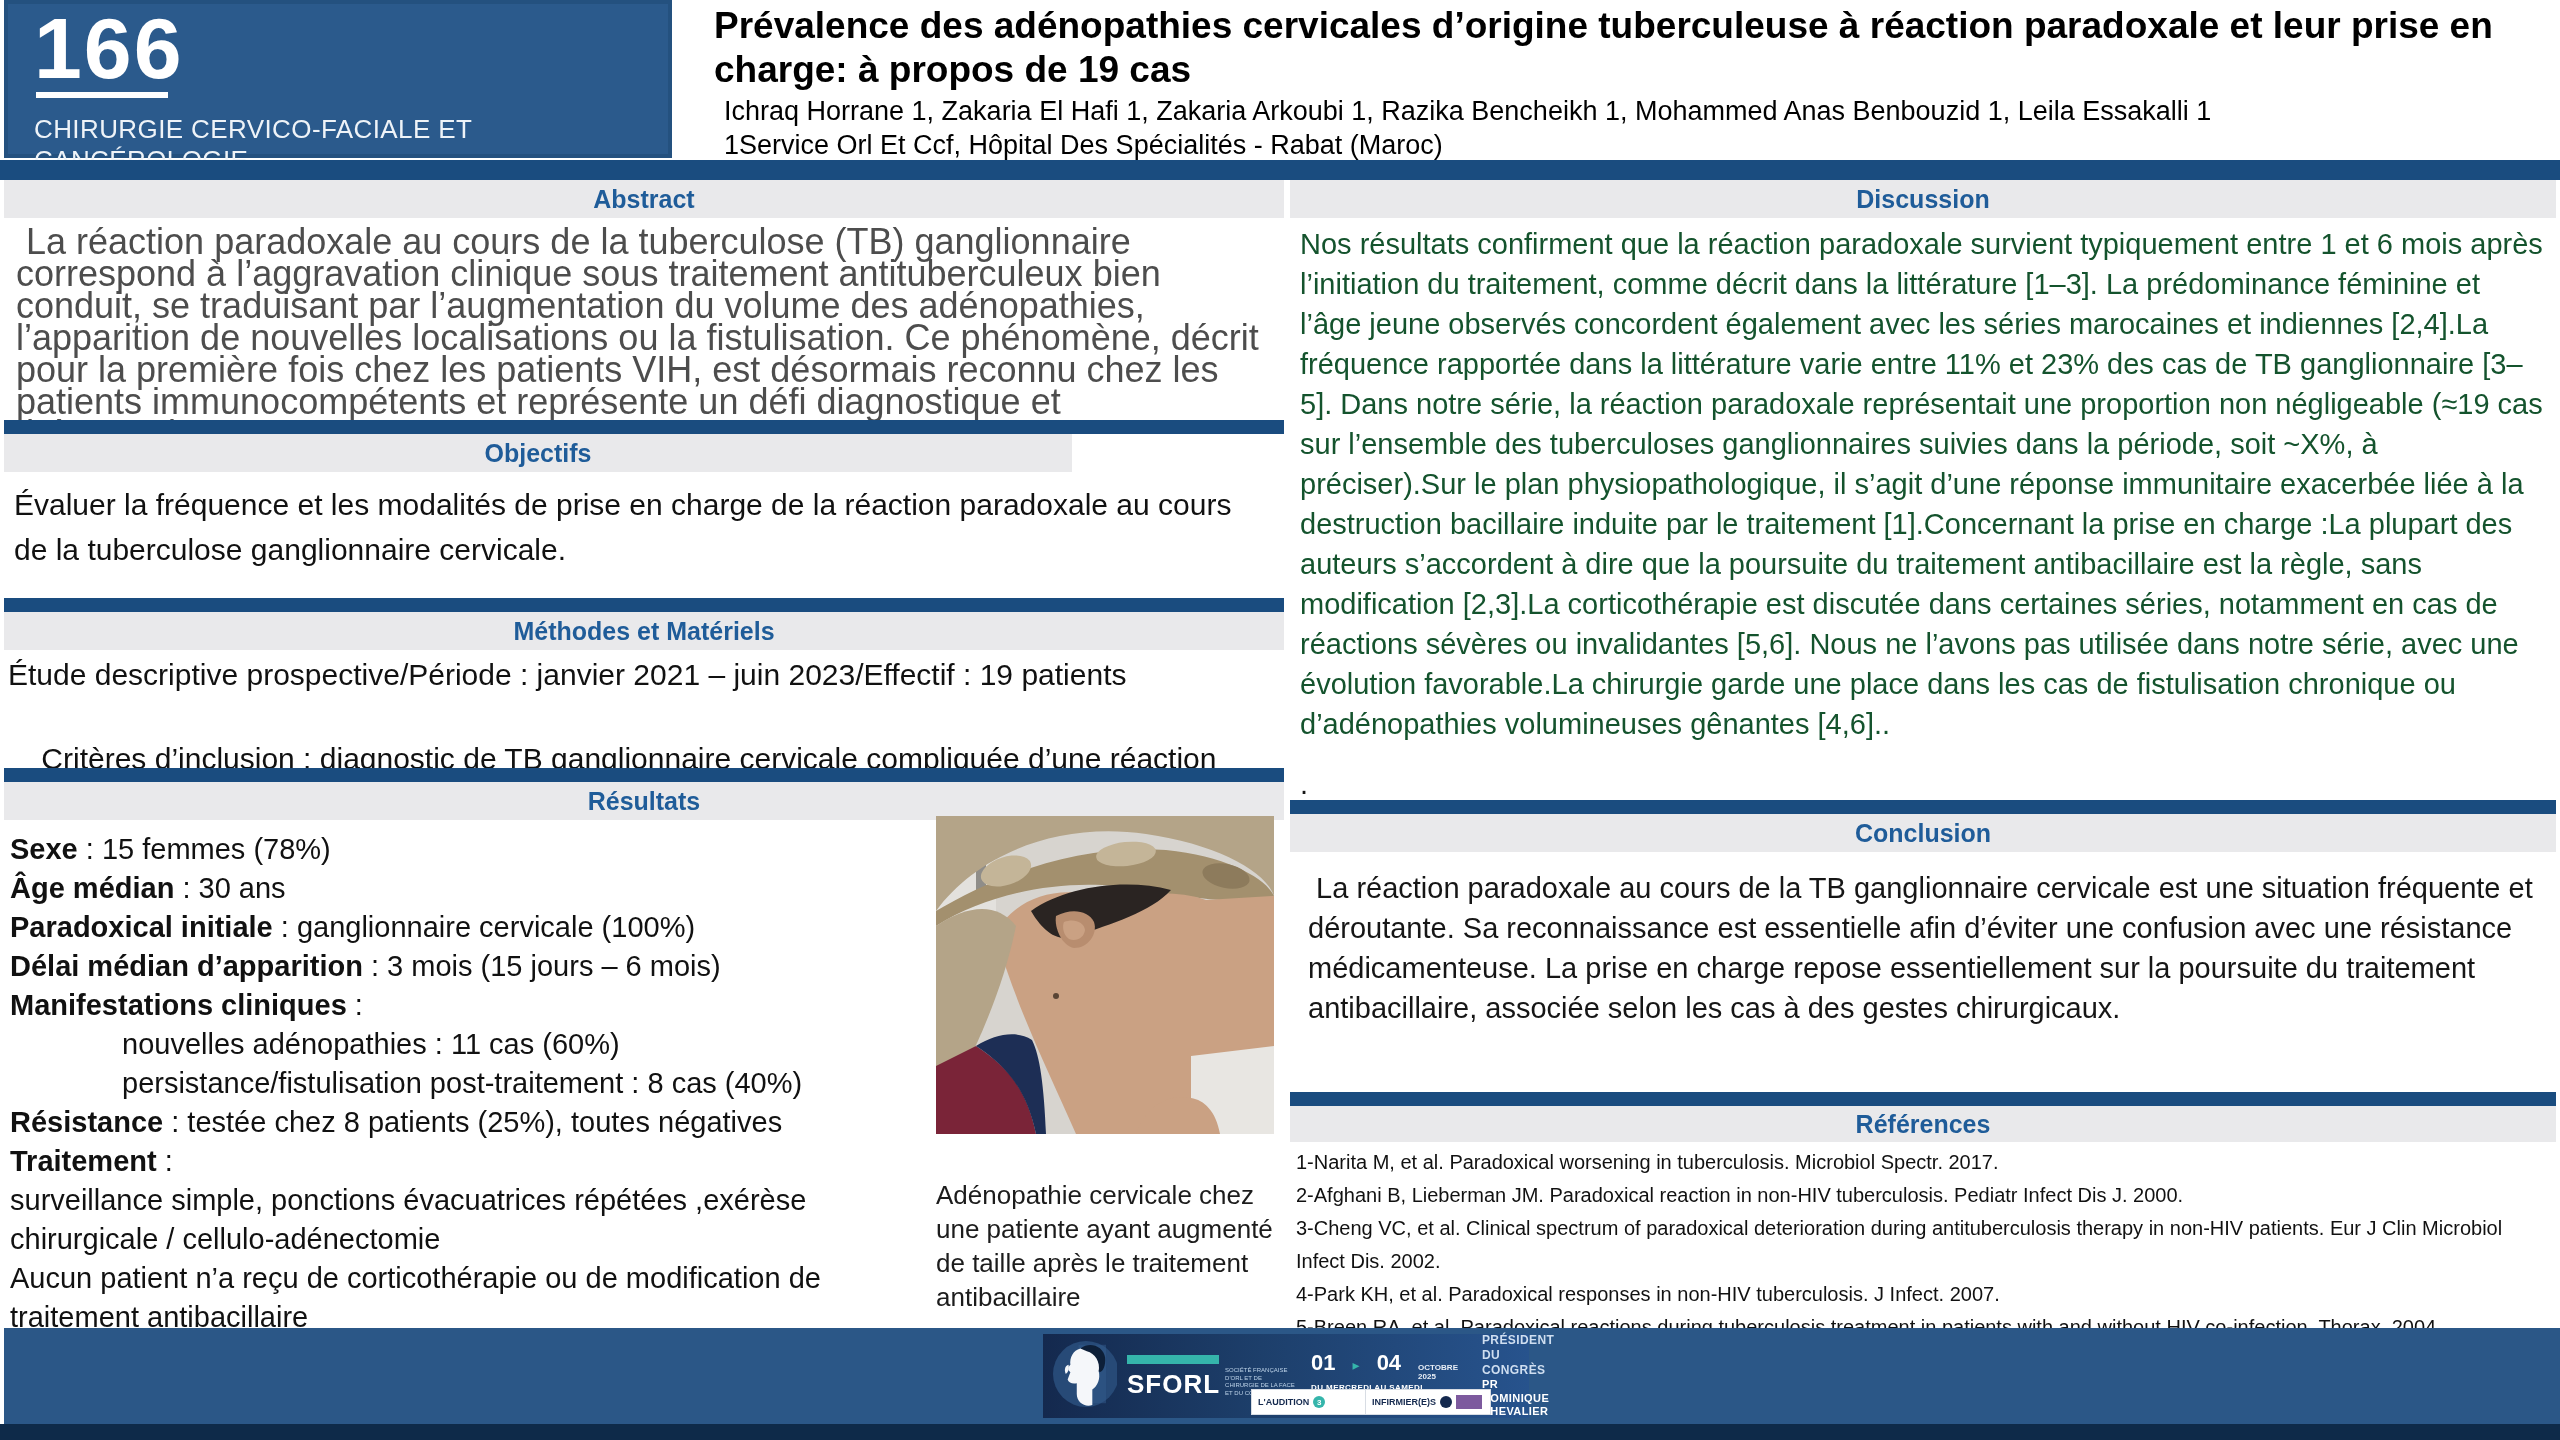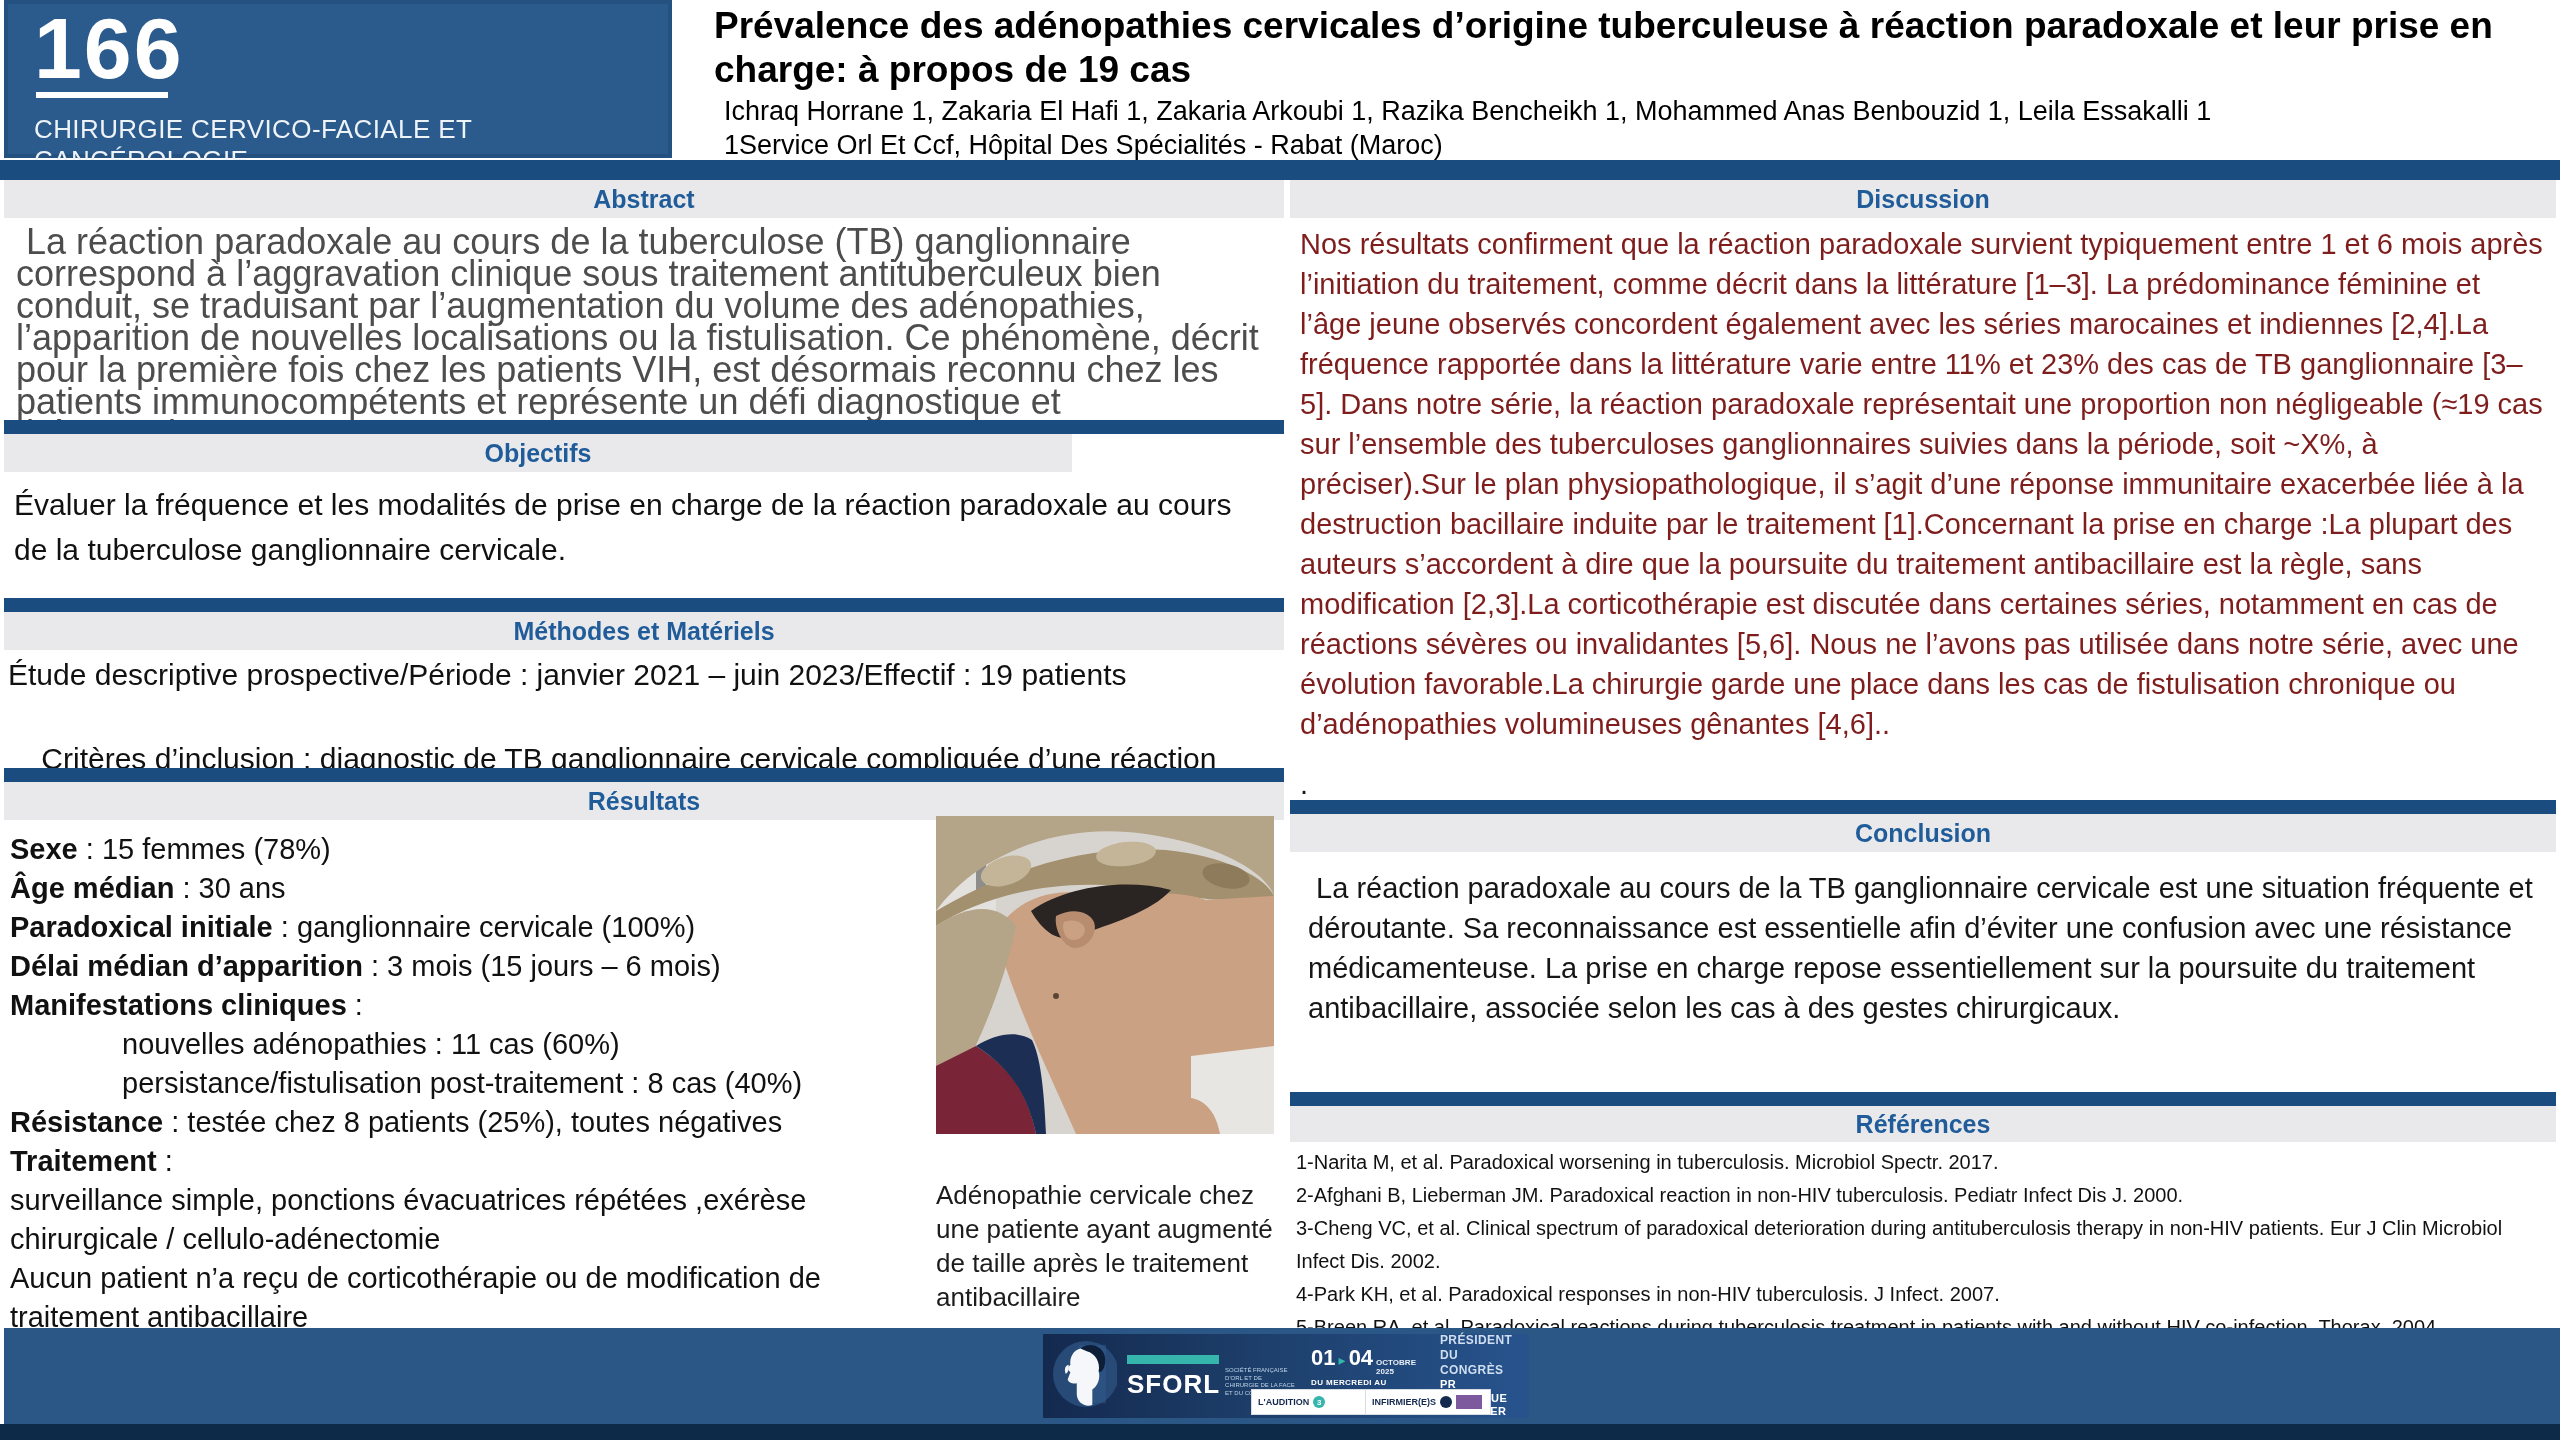--- a/index.html
+++ b/index.html
@@ -35,41 +35,41 @@
   #res-strip{left:4px;top:782px;width:1280px;}
   #res-body{position:absolute;left:10px;top:830px;width:922px;font-size:29px;line-height:39px;color:#111;}
   .res-line span{white-space:pre-wrap;}
   .res-label{font-weight:bold;}
   .res-line.indent{padding-left:112px;}
   
   #photo{position:absolute;left:936px;top:816px;width:338px;height:318px;overflow:hidden;}
   #photo-caption{position:absolute;left:936px;top:1178px;width:348px;font-size:26px;line-height:34px;color:#1c1c1c;}
   
   #disc-strip{left:1290px;top:180px;width:1266px;}
-  #disc-body{left:1300px;top:224px;width:1248px;font-size:29px;line-height:40px;color:#7f1d1d;}
+  #disc-body{left:1300px;top:224px;width:1248px;font-size:29px;line-height:40px;color:#14532d;}
   #disc-trailing{left:1300px;top:768px;font-size:29px;color:#161616;}
   #conc-bar{left:1290px;top:800px;width:1266px;}
   #conc-strip{left:1290px;top:814px;width:1266px;}
   #conc-body{left:1308px;top:868px;width:1238px;font-size:29px;line-height:40px;color:#161616;}
   #ref-bar{left:1290px;top:1092px;width:1266px;}
   #ref-strip{left:1290px;top:1106px;width:1266px;height:36px;}
   #ref-body{position:absolute;left:1296px;top:1146px;width:1254px;font-size:20px;line-height:33px;color:#111;}
   
   #footer-band{position:absolute;left:4px;top:1328px;width:2556px;height:96px;background:#2b5787;}
   #footer-strip{position:absolute;left:0;top:1424px;width:2560px;height:16px;background:#0e2a49;}
   #banner{position:absolute;left:1043px;top:1334px;width:486px;height:84px;
           background:linear-gradient(90deg,#14294e,#1d3f6b 45%,#27538d);display:flex;align-items:center;
           gap:10px;padding:0 10px;box-sizing:border-box;}
   .b-logo{display:flex;flex-direction:column;line-height:1;}
   .b-logo .chip-teal{width:92px;height:9px;background:#35b5ab;margin-bottom:3px;}
   .b-logo .logo-row{display:flex;align-items:flex-end;gap:5px;}
   .b-logo .logo-text{color:#fff;font-size:26px;font-weight:bold;letter-spacing:1px;}
   .b-logo .logo-sub{color:#bcd2e8;font-size:6px;width:70px;line-height:1.25;}
   .b-dates{display:flex;flex-direction:column;line-height:1.15;margin-left:6px;}
-  .b-dates .row1{display:flex;align-items:baseline;gap:3px;color:#fff;}
+  .b-dates .row1{display:flex;align-items:baseline;gap:17px;color:#fff;}
   .b-dates .big{font-size:22px;font-weight:bold;}
   .b-dates .arrow{color:#35b5ab;font-size:14px;}
   .b-dates .suffix{font-size:8px;color:#e8eef6;font-weight:bold;}
   .b-dates .days{font-size:8px;color:#fff;font-weight:bold;margin-top:2px;letter-spacing:0.4px;}
   .b-dates .venue{font-size:8px;color:#6fb9e6;font-weight:bold;margin-top:1px;letter-spacing:0.4px;}
   .b-pres{display:flex;flex-direction:column;line-height:1.25;margin-left:14px;}
   .b-pres .plabel{font-size:12px;color:#cfdef0;font-weight:bold;letter-spacing:0.4px;}
   .b-pres .pname{font-size:11px;color:#fff;font-weight:bold;letter-spacing:0.4px;}
   .chip{position:absolute;background:#fff;height:24px;display:flex;align-items:center;gap:4px;
         padding:0 6px;font-size:9px;font-weight:bold;color:#14294e;border:1px solid #d8dde4;}

